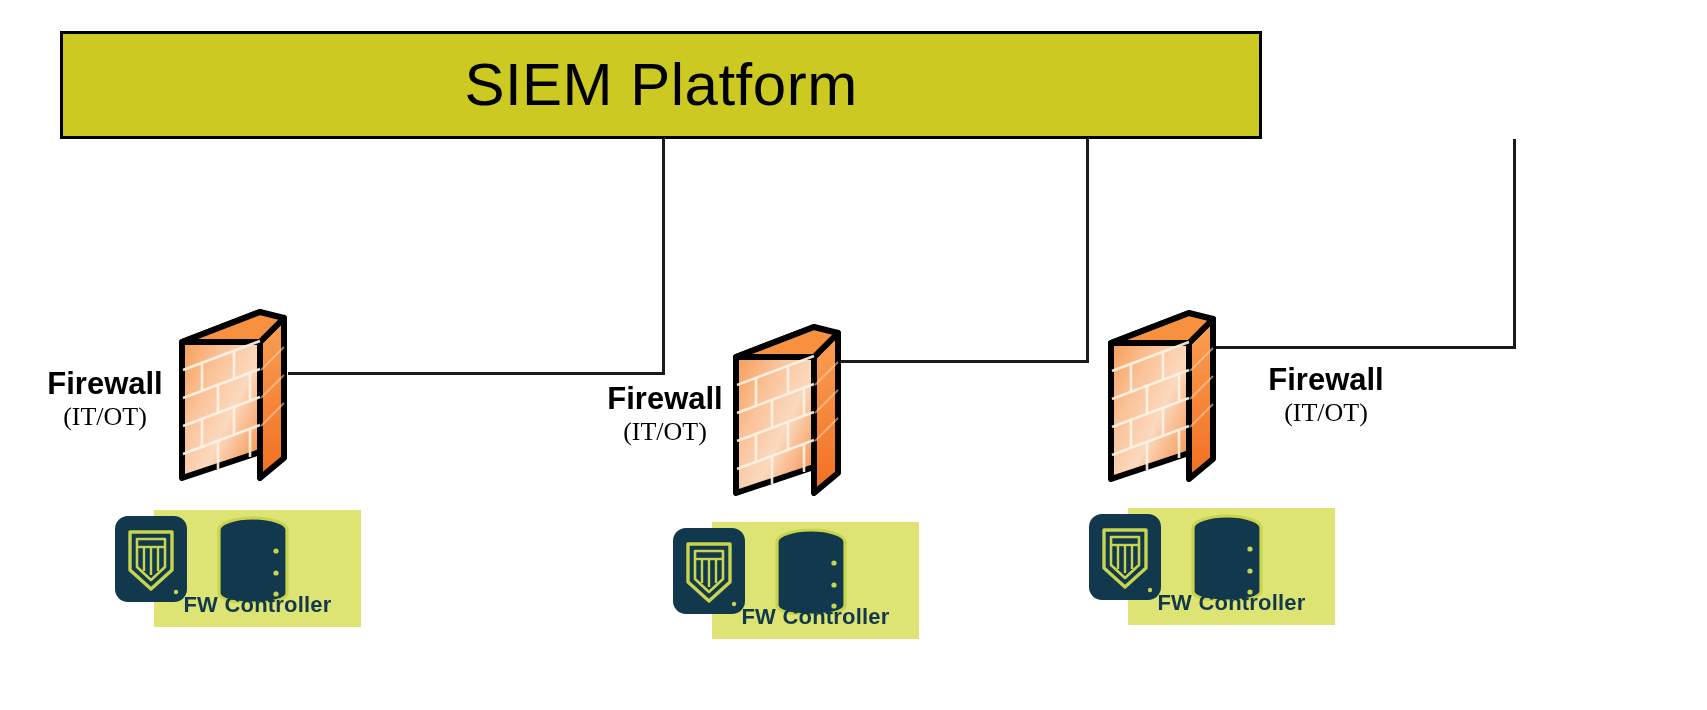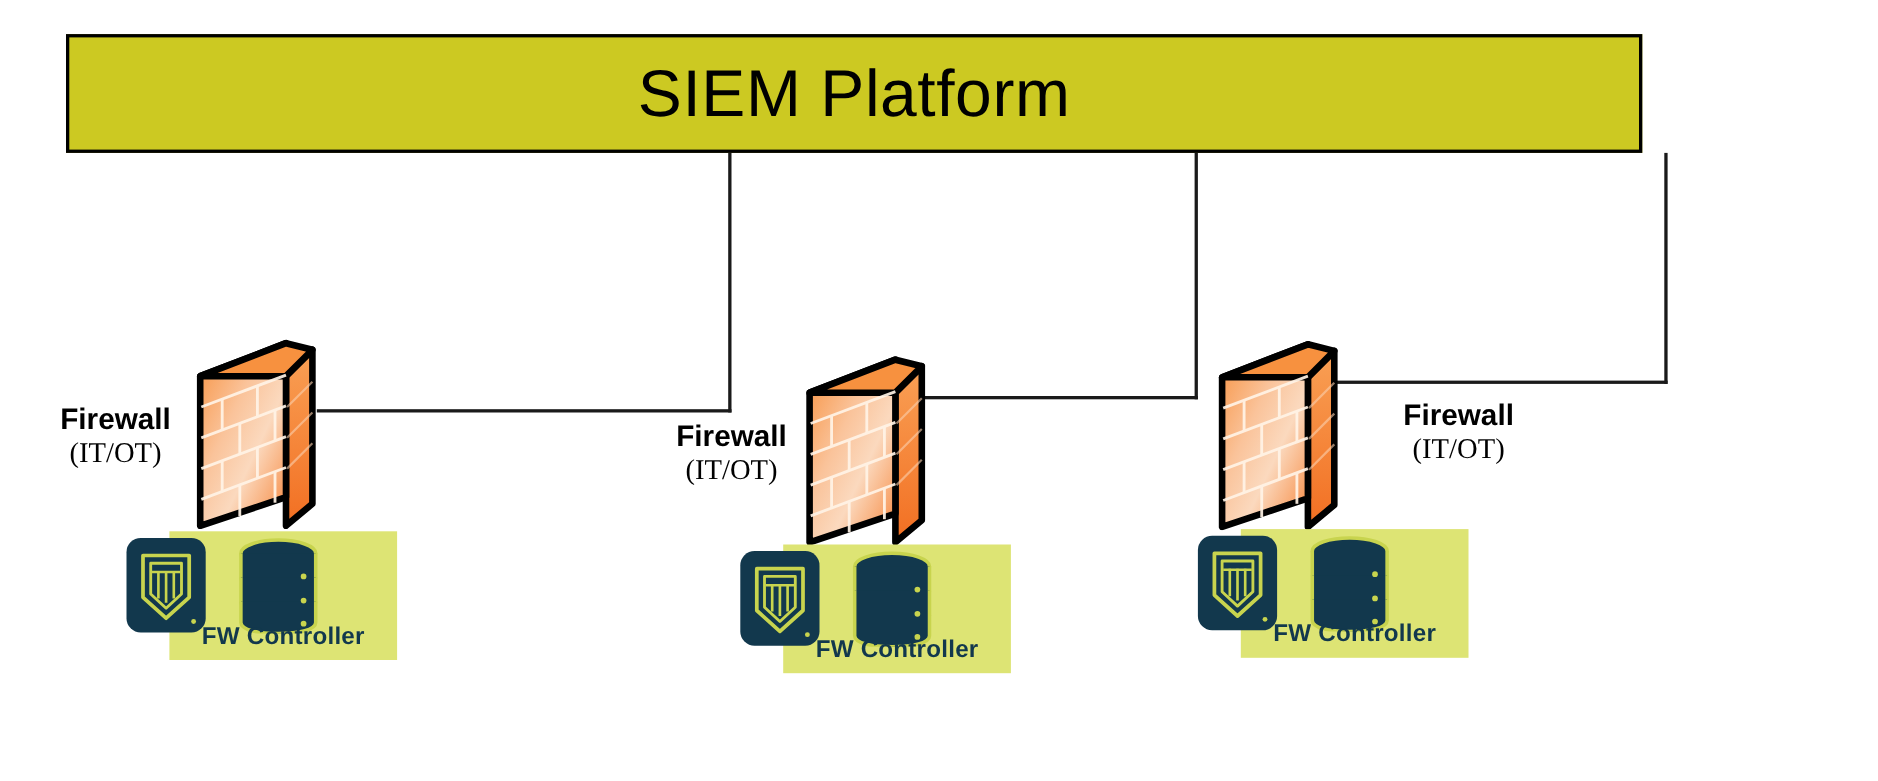--- a/index.html
+++ b/index.html
@@ -16,21 +16,21 @@
     height: 710px;
     background: #ffffff;
     overflow: hidden;
   }
 
   
   .siem-banner {
     position: absolute;
     left: 60px;
     top: 31px;
-    width: 1433px;
+    width: 1202px;
     height: 108px;
     background: #ccc922;
     border: 3px solid #000000;
     box-sizing: border-box;
     display: flex;
     align-items: center;
     justify-content: center;
   }
   .siem-banner-title {
     font-size: 60px;
@@ -65,36 +65,37 @@
   
   .fw-label {
     position: absolute;
     text-align: center;
     color: #000000;
     line-height: 1.16;
     white-space: nowrap;
   }
   .fw-label .l1 {
     display: block;
-    font-size: 27px;
+    font-size: 31px;
     font-weight: bold;
   }
   .fw-label .l2 {
     display: block;
     font-size: 26px;
     font-weight: normal;
     font-family: Liberation Serif, serif;
   }
 
   
   .ctrl-card {
     position: absolute;
     width: 207px;
     height: 117px;
     background: #dde474;
+    margin-top: 27px;
   }
   .ctrl-shield {
     position: absolute;
     left: -40px;
     top: 5px;
     width: 74px;
     height: 88px;
   }
   .ctrl-db {
     position: absolute;

